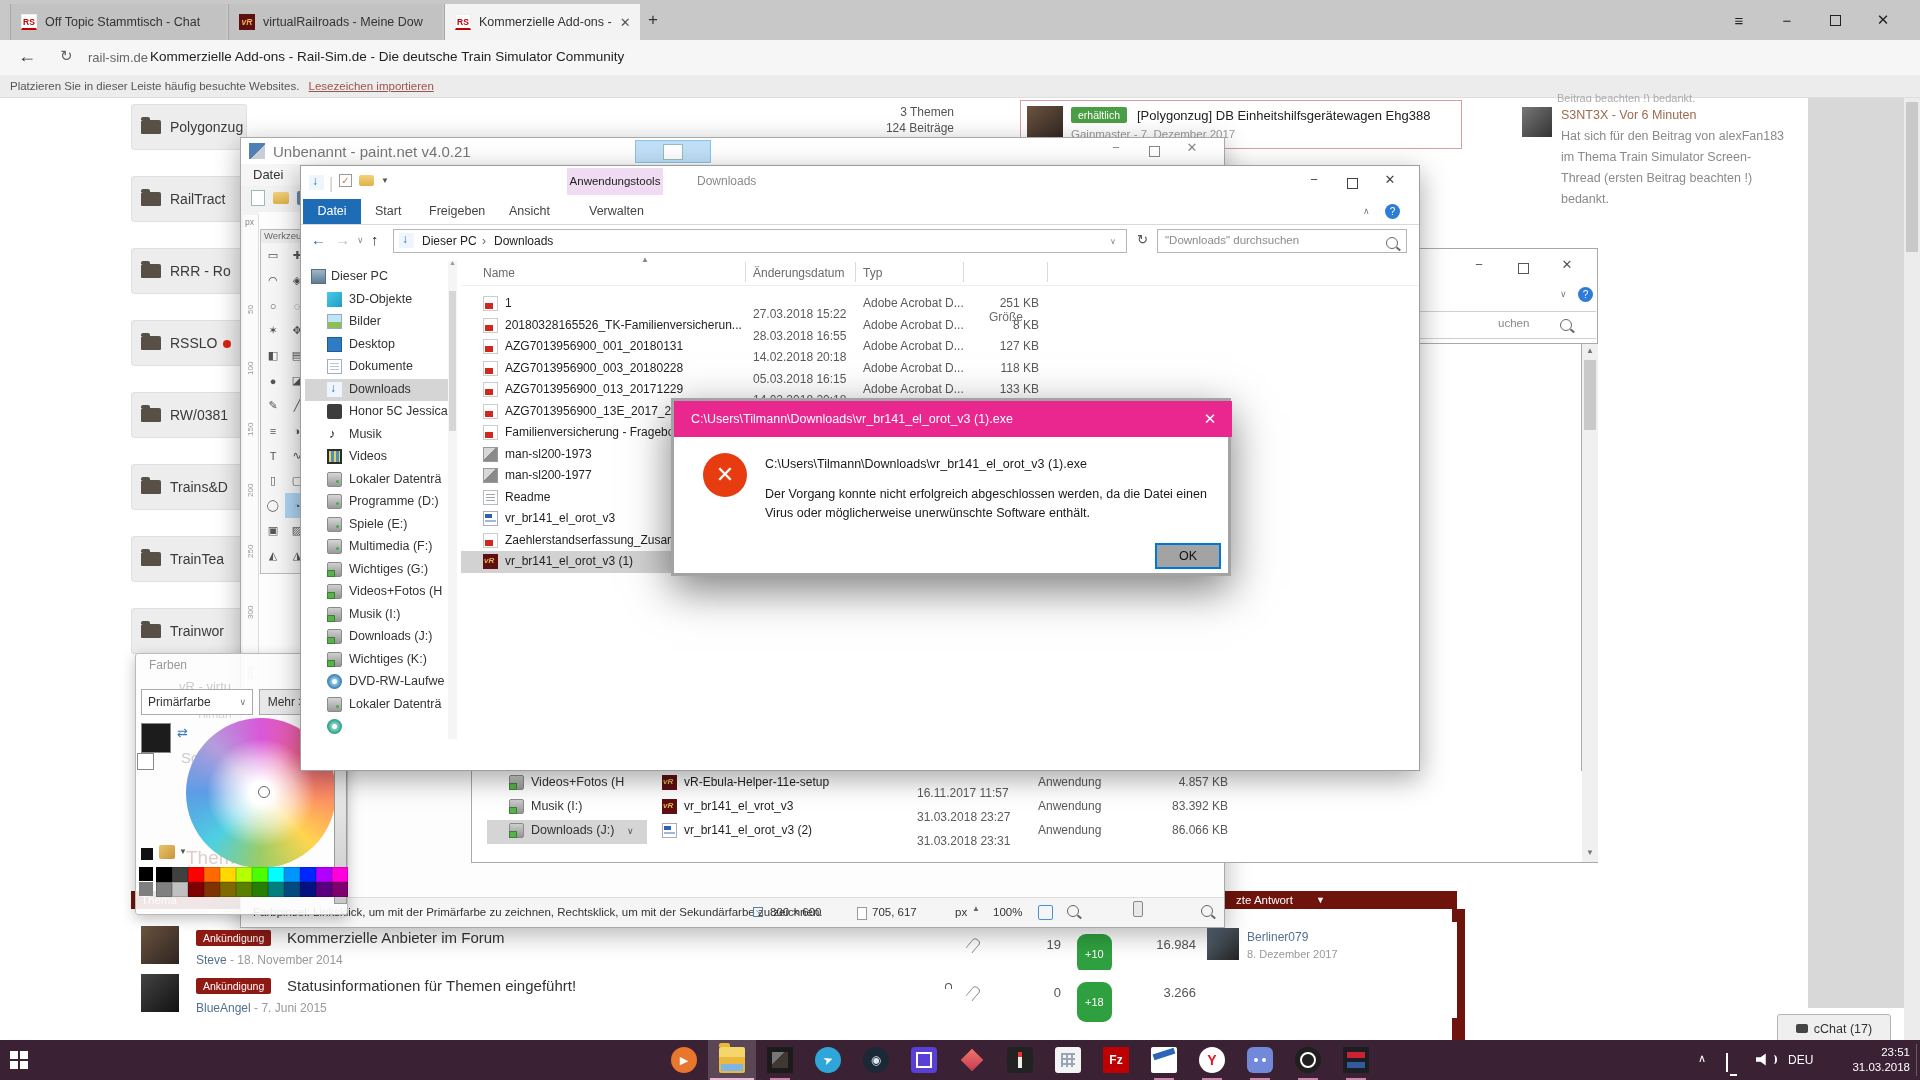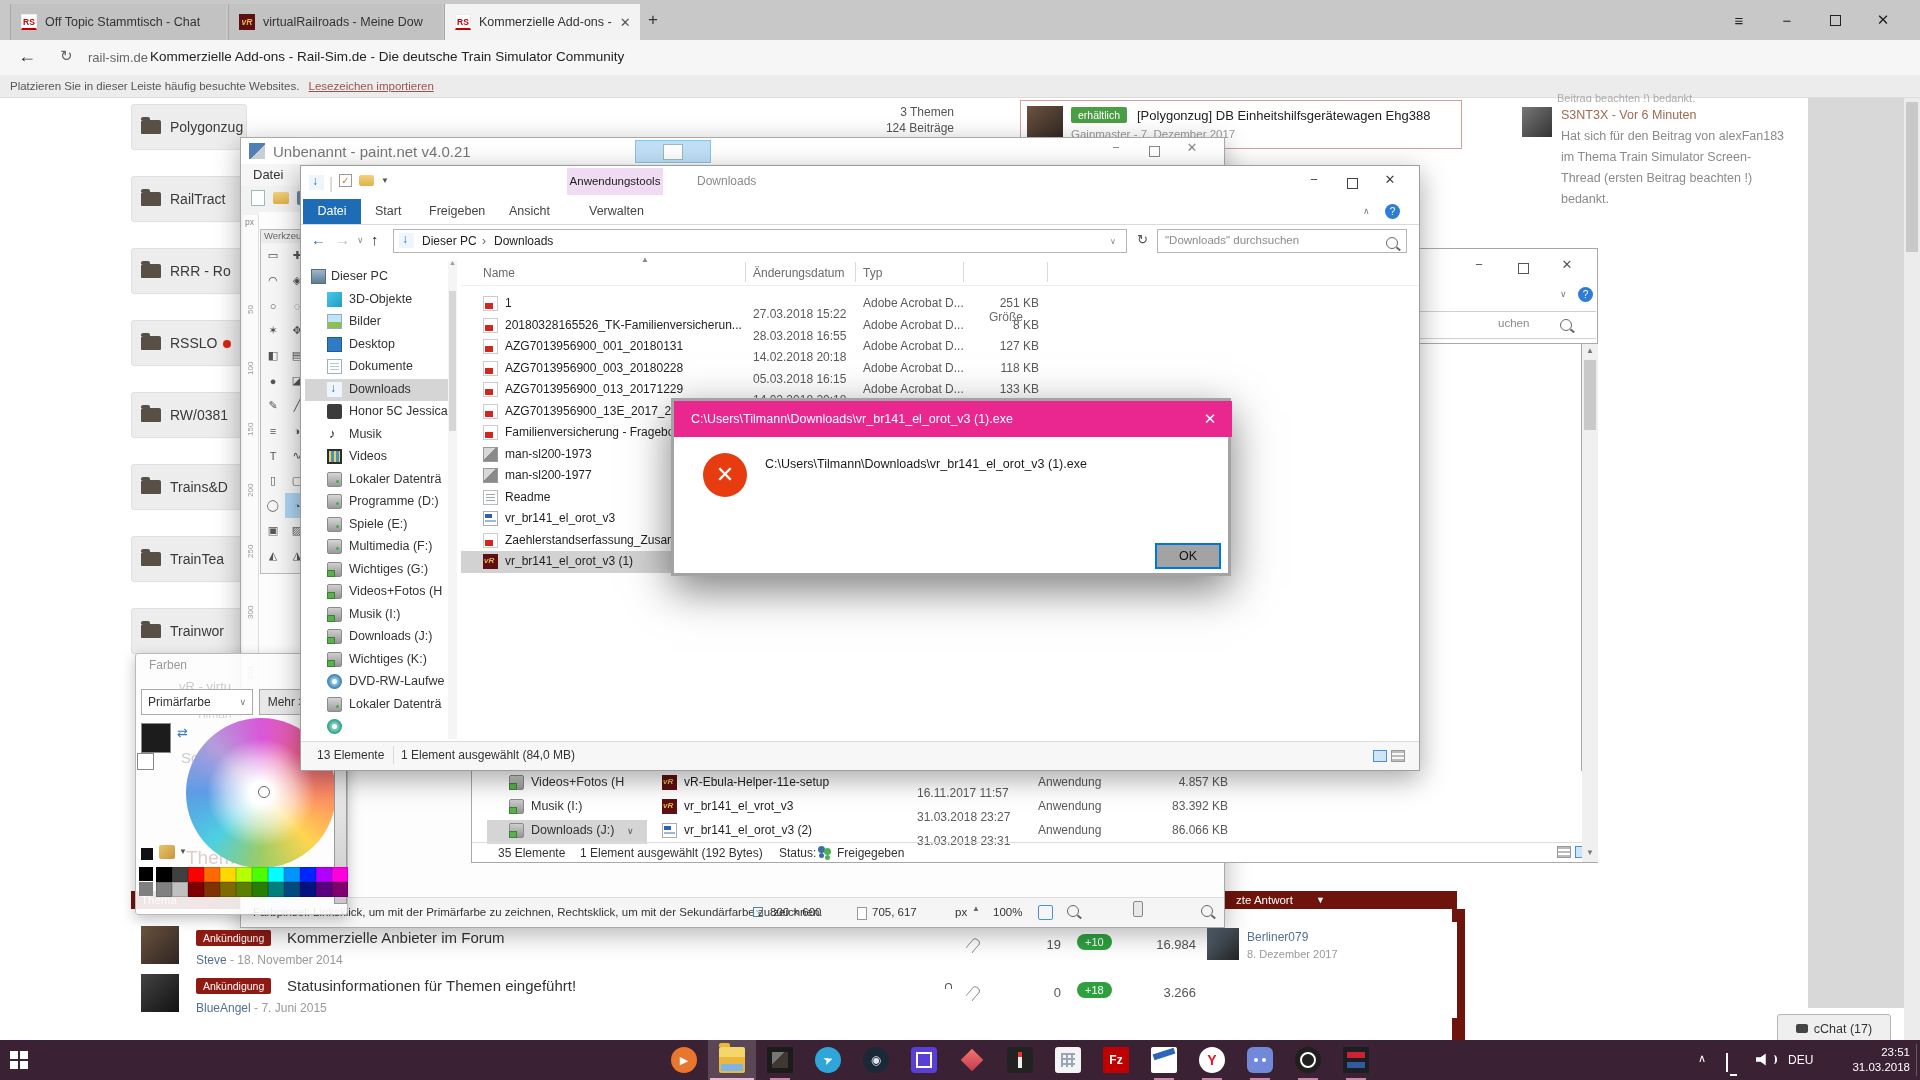--- a/index.html
+++ b/index.html
@@ -32,21 +32,21 @@
   .gutter{left:1808px;top:98px;width:96px;height:910px;background:#d8d8d8;}
   .panel{left:1509px;top:98px;width:299px;height:910px;background:#fff;}
   .tilecol{left:131px;top:104px;width:116px;display:flex;flex-direction:column;gap:26px;}
   .tile{height:46px;background:#ededed;border:1px solid #e0e0e0;border-radius:3px;display:flex;align-items:center;
     padding-left:9px;box-sizing:border-box;font-size:14px;color:#3a3a3a;overflow:hidden;}
   .foldglyph{width:20px;height:14px;background:#585047;border-radius:2px 2px 1px 1px;margin-right:9px;flex:0 0 20px;position:relative;}
   .foldglyph::before{content:"";position:absolute;left:0;top:-3px;width:9px;height:3px;background:#585047;border-radius:2px 2px 0 0;}
   .tile.dot .tlabel::after{content:"";display:inline-block;width:8px;height:8px;background:#d21;border-radius:50%;margin-left:6px;}
   .badge-green{background:#4b9e43;color:#fff;font-size:10.5px;padding:2px 7px;border-radius:2px;}
   .badge-red{background:#8f1a14;color:#fff;font-size:10.5px;padding:2px 7px;border-radius:2px;}
-  .pill-green{background:#2fa040;color:#fff;font-size:11px;padding:2px 8px;border-radius:9px;}
+  .pill-green{background:#2fa040;color:#fff;font-size:11px;padding:14px 8px;border-radius:9px;}
   .themabar{left:131px;top:891px;width:1326px;height:18px;background:#6e140c;color:#fff;font-size:11.5px;line-height:18px;}
   .redstrip{left:1452px;top:909px;width:13px;height:132px;background:#6e140c;}
   .annrow{left:131px;width:1326px;height:48px;background:#fff;}
   .avatar{background:linear-gradient(135deg,#6b5340,#2e2520);}
   .clip-ic{width:7px;height:13px;border:1.5px solid #8a8a8a;border-bottom:none;border-radius:4px 4px 0 0;transform:rotate(40deg);}
   .lock-ic{width:10px;height:8px;background:#555;position:relative;border-radius:1px;}
   .lock-ic::before{content:"";position:absolute;left:1.5px;top:-5px;width:5px;height:5px;border:1.5px solid #555;border-bottom:none;border-radius:4px 4px 0 0;}
   .cchat{left:1777px;top:1014px;width:112px;height:27px;background:#efefef;border:1px solid #b5b5b5;border-radius:3px;
     display:flex;align-items:center;justify-content:center;font-size:12.5px;color:#333;gap:6px;}
   .chat-ic{width:12px;height:9px;background:#444;border-radius:2px;position:relative;}
@@ -611,29 +611,20 @@
       </div>
 
       <div class="fr" style="height:24px;">
         <span class="fic ic-app-blue"></span>
         <span class="nm">vr_br141_el_orot_v3 (2)</span>
         <span class="dt" style="left:277px;">31.03.2018 23:31</span>
         <span class="tp" style="left:398px;">Anwendung</span>
         <span class="sz" style="left:500px;">86.066 KB</span>
       </div>
     </div>
-  <div class="abs" style="left:0;top:71px;width:1125px;height:19px;border-top:1px solid #dcdcdc;font-size:12px;color:#333;">
-    <span class="abs txt" style="left:26px;top:3px;">35 Elemente</span>
-    <span class="abs txt" style="left:108px;top:3px;">1 Element ausgewählt (192 Bytes)</span>
-    <span class="abs txt" style="left:307px;top:3px;">Status:</span>
-    <span class="abs ppl" style="left:345px;top:3px;"></span>
-    <span class="abs txt" style="left:365px;top:3px;">Freigegeben</span>
-    <span class="abs viewic" style="left:1085px;top:3px;"></span>
-    <span class="abs viewic on" style="left:1103px;top:3px;"></span>
-  </div>
 </div>
 
 <div class="abs exwin" style="left:300px;top:165px;width:1120px;height:606px;z-index:30;">
   
   <span class="abs fic ic-download" style="left:8px;top:9px;"></span>
   <span class="abs" style="left:28px;top:9px;color:#ccc;">|</span>
   <span class="abs" style="left:38px;top:8px;width:13px;height:13px;border:1px solid #999;box-sizing:border-box;color:#d07b28;font-size:10px;line-height:11px;text-align:center;">✓</span>
   <span class="abs" style="left:58px;top:9px;width:15px;height:11px;background:linear-gradient(#f2d27a,#dfb24a);border-radius:2px;"></span>
   <span class="abs" style="left:80px;top:10px;font-size:8px;color:#555;">▼</span>
   <div class="abs" style="left:266px;top:2px;width:96px;height:27px;background:#efdcf3;text-align:center;font-size:11.5px;color:#222;line-height:27px;">Anwendungstools</div>
@@ -895,34 +886,28 @@
 
       <div class="fr sel">
         <span class="fic ic-vr"></span>
         <span class="nm">vr_br141_el_orot_v3 (1)</span>
         <span class="dt"></span>
         <span class="tp"></span>
         <span class="sz"></span>
       </div>
     </div>
   
-  <div class="abs" style="left:0;top:575px;width:1118px;height:29px;background:#f7f7f7;border-top:1px solid #dcdcdc;box-sizing:border-box;font-size:12px;color:#333;">
-    <span class="abs txt" style="left:16px;top:6px;">13 Elemente</span>
-    <span class="abs sep" style="left:92px;top:4px;width:1px;height:18px;"></span>
-    <span class="abs txt" style="left:100px;top:6px;">1 Element ausgewählt (84,0 MB)</span>
-    <span class="abs viewic on" style="left:1072px;top:8px;"></span>
-    <span class="abs viewic" style="left:1090px;top:8px;"></span>
-  </div>
 </div>
 
 <div class="abs dlg" style="z-index:40;">
   <div class="abs dlg-title txt">C:\Users\Tilmann\Downloads\vr_br141_el_orot_v3 (1).exe</div>
   <div class="abs dlg-x">✕</div>
   <div class="abs errico">✕</div>
   <div class="abs txt" style="left:91px;top:56px;font-size:12.5px;color:#1a1a1a;">C:\Users\Tilmann\Downloads\vr_br141_el_orot_v3 (1).exe</div>
+  <div class="abs" style="left:91px;top:84px;width:452px;font-size:12.5px;line-height:19px;color:#1a1a1a;">Der Vorgang konnte nicht erfolgreich abgeschlossen werden, da die Datei einen Virus oder möglicherweise unerwünschte Software enthält.</div>
   <div class="abs okbtn">OK</div>
 </div>
 
 <div class="abs taskbar">
   <div class="abs startbtn">
       <span class="winlogo"></span>
     </div>
   <div class="abs slots">
 
       <div class="slot">

